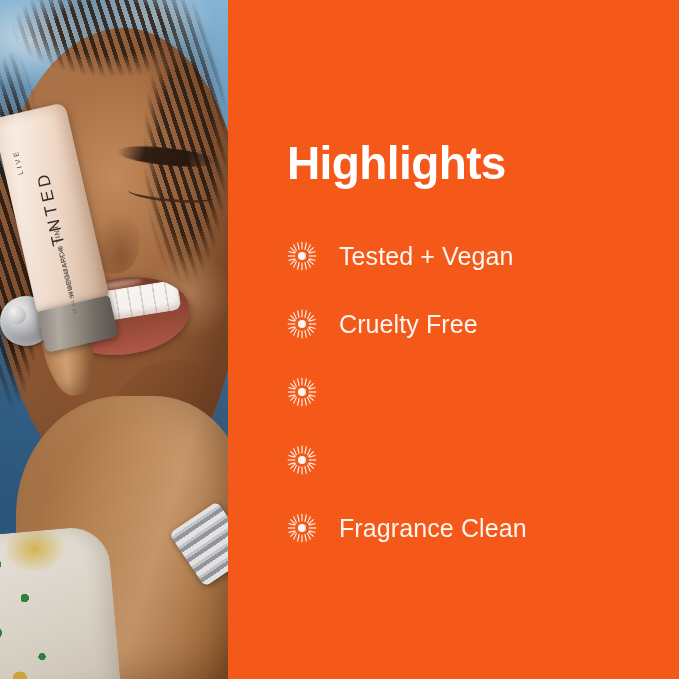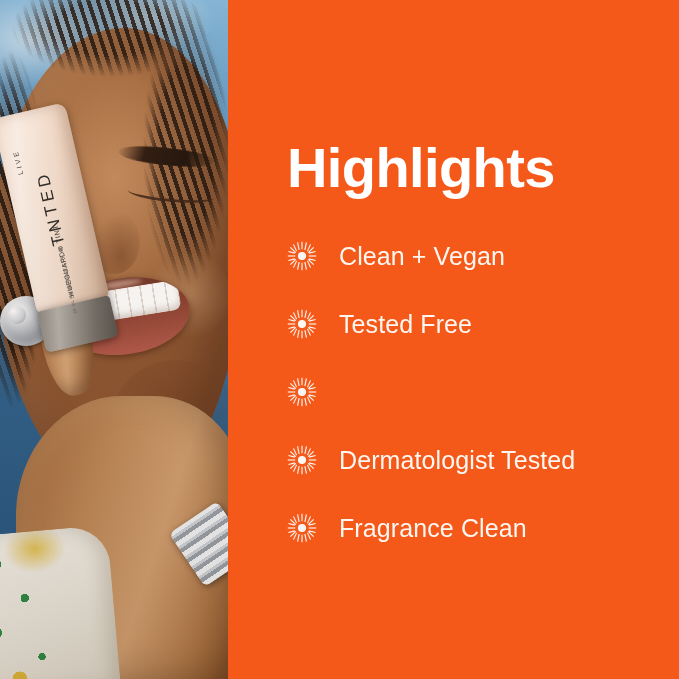--- a/index.html
+++ b/index.html
@@ -367,21 +367,21 @@
     right: 0;
     bottom: 0;
   }
 
   .page-title {
     position: absolute;
     left: 0;
     top: 140px;
     margin: 0;
     color: #ffffff;
-    font-size: 56px;
+    font-size: 46px;
     line-height: 1.0;
     font-weight: 700;
     letter-spacing: -0.6px;
   }
 
   .highlights-list {
     position: absolute;
     left: 0;
     top: 222px;
     margin: 0;
@@ -480,21 +480,21 @@
                 <line x1="1.9" y1="25.9" x2="10.7" y2="23.8"></line>
                 <line x1="1" y1="20" x2="11" y2="20"></line>
                 <line x1="1.9" y1="14.1" x2="10.7" y2="16.2"></line>
                 <line x1="4.5" y1="8.6" x2="11.7" y2="15.6"></line>
                 <line x1="8.6" y1="4.5" x2="12.8" y2="13.5"></line>
                 <line x1="14.1" y1="1.9" x2="16.2" y2="11.7"></line>
               </g>
               <circle cx="20" cy="20" r="5.4" fill="#FDF7F2"></circle>
             </svg>
           </span>
-          <span class="highlight-label">Clean + Vegan</span>
+          <span class="highlight-label">Tested + Vegan</span>
         </li>
 
         <li class="highlight-item">
           <span class="sunburst">
             <svg viewBox="0 0 40 40" width="30" height="30" aria-hidden="true">
               <g stroke="#FDF7F2" stroke-width="1.5" stroke-linecap="butt">
                 <line x1="20" y1="1" x2="20" y2="11"></line>
                 <line x1="25.9" y1="1.9" x2="23.8" y2="11.7"></line>
                 <line x1="31.4" y1="4.5" x2="27.2" y2="13.5"></line>
                 <line x1="35.5" y1="8.6" x2="28.3" y2="15.6"></line>
@@ -511,21 +511,21 @@
                 <line x1="1.9" y1="25.9" x2="10.7" y2="23.8"></line>
                 <line x1="1" y1="20" x2="11" y2="20"></line>
                 <line x1="1.9" y1="14.1" x2="10.7" y2="16.2"></line>
                 <line x1="4.5" y1="8.6" x2="11.7" y2="15.6"></line>
                 <line x1="8.6" y1="4.5" x2="12.8" y2="13.5"></line>
                 <line x1="14.1" y1="1.9" x2="16.2" y2="11.7"></line>
               </g>
               <circle cx="20" cy="20" r="5.4" fill="#FDF7F2"></circle>
             </svg>
           </span>
-          <span class="highlight-label">Tested Free</span>
+          <span class="highlight-label">Cruelty Free</span>
         </li>
 
         <li class="highlight-item">
           <span class="sunburst">
             <svg viewBox="0 0 40 40" width="30" height="30" aria-hidden="true">
               <g stroke="#FDF7F2" stroke-width="1.5" stroke-linecap="butt">
                 <line x1="20" y1="1" x2="20" y2="11"></line>
                 <line x1="25.9" y1="1.9" x2="23.8" y2="11.7"></line>
                 <line x1="31.4" y1="4.5" x2="27.2" y2="13.5"></line>
                 <line x1="35.5" y1="8.6" x2="28.3" y2="15.6"></line>
@@ -572,21 +572,20 @@
                 <line x1="1.9" y1="25.9" x2="10.7" y2="23.8"></line>
                 <line x1="1" y1="20" x2="11" y2="20"></line>
                 <line x1="1.9" y1="14.1" x2="10.7" y2="16.2"></line>
                 <line x1="4.5" y1="8.6" x2="11.7" y2="15.6"></line>
                 <line x1="8.6" y1="4.5" x2="12.8" y2="13.5"></line>
                 <line x1="14.1" y1="1.9" x2="16.2" y2="11.7"></line>
               </g>
               <circle cx="20" cy="20" r="5.4" fill="#FDF7F2"></circle>
             </svg>
           </span>
-          <span class="highlight-label">Dermatologist Tested</span>
         </li>
 
         <li class="highlight-item">
           <span class="sunburst">
             <svg viewBox="0 0 40 40" width="30" height="30" aria-hidden="true">
               <g stroke="#FDF7F2" stroke-width="1.5" stroke-linecap="butt">
                 <line x1="20" y1="1" x2="20" y2="11"></line>
                 <line x1="25.9" y1="1.9" x2="23.8" y2="11.7"></line>
                 <line x1="31.4" y1="4.5" x2="27.2" y2="13.5"></line>
                 <line x1="35.5" y1="8.6" x2="28.3" y2="15.6"></line>

